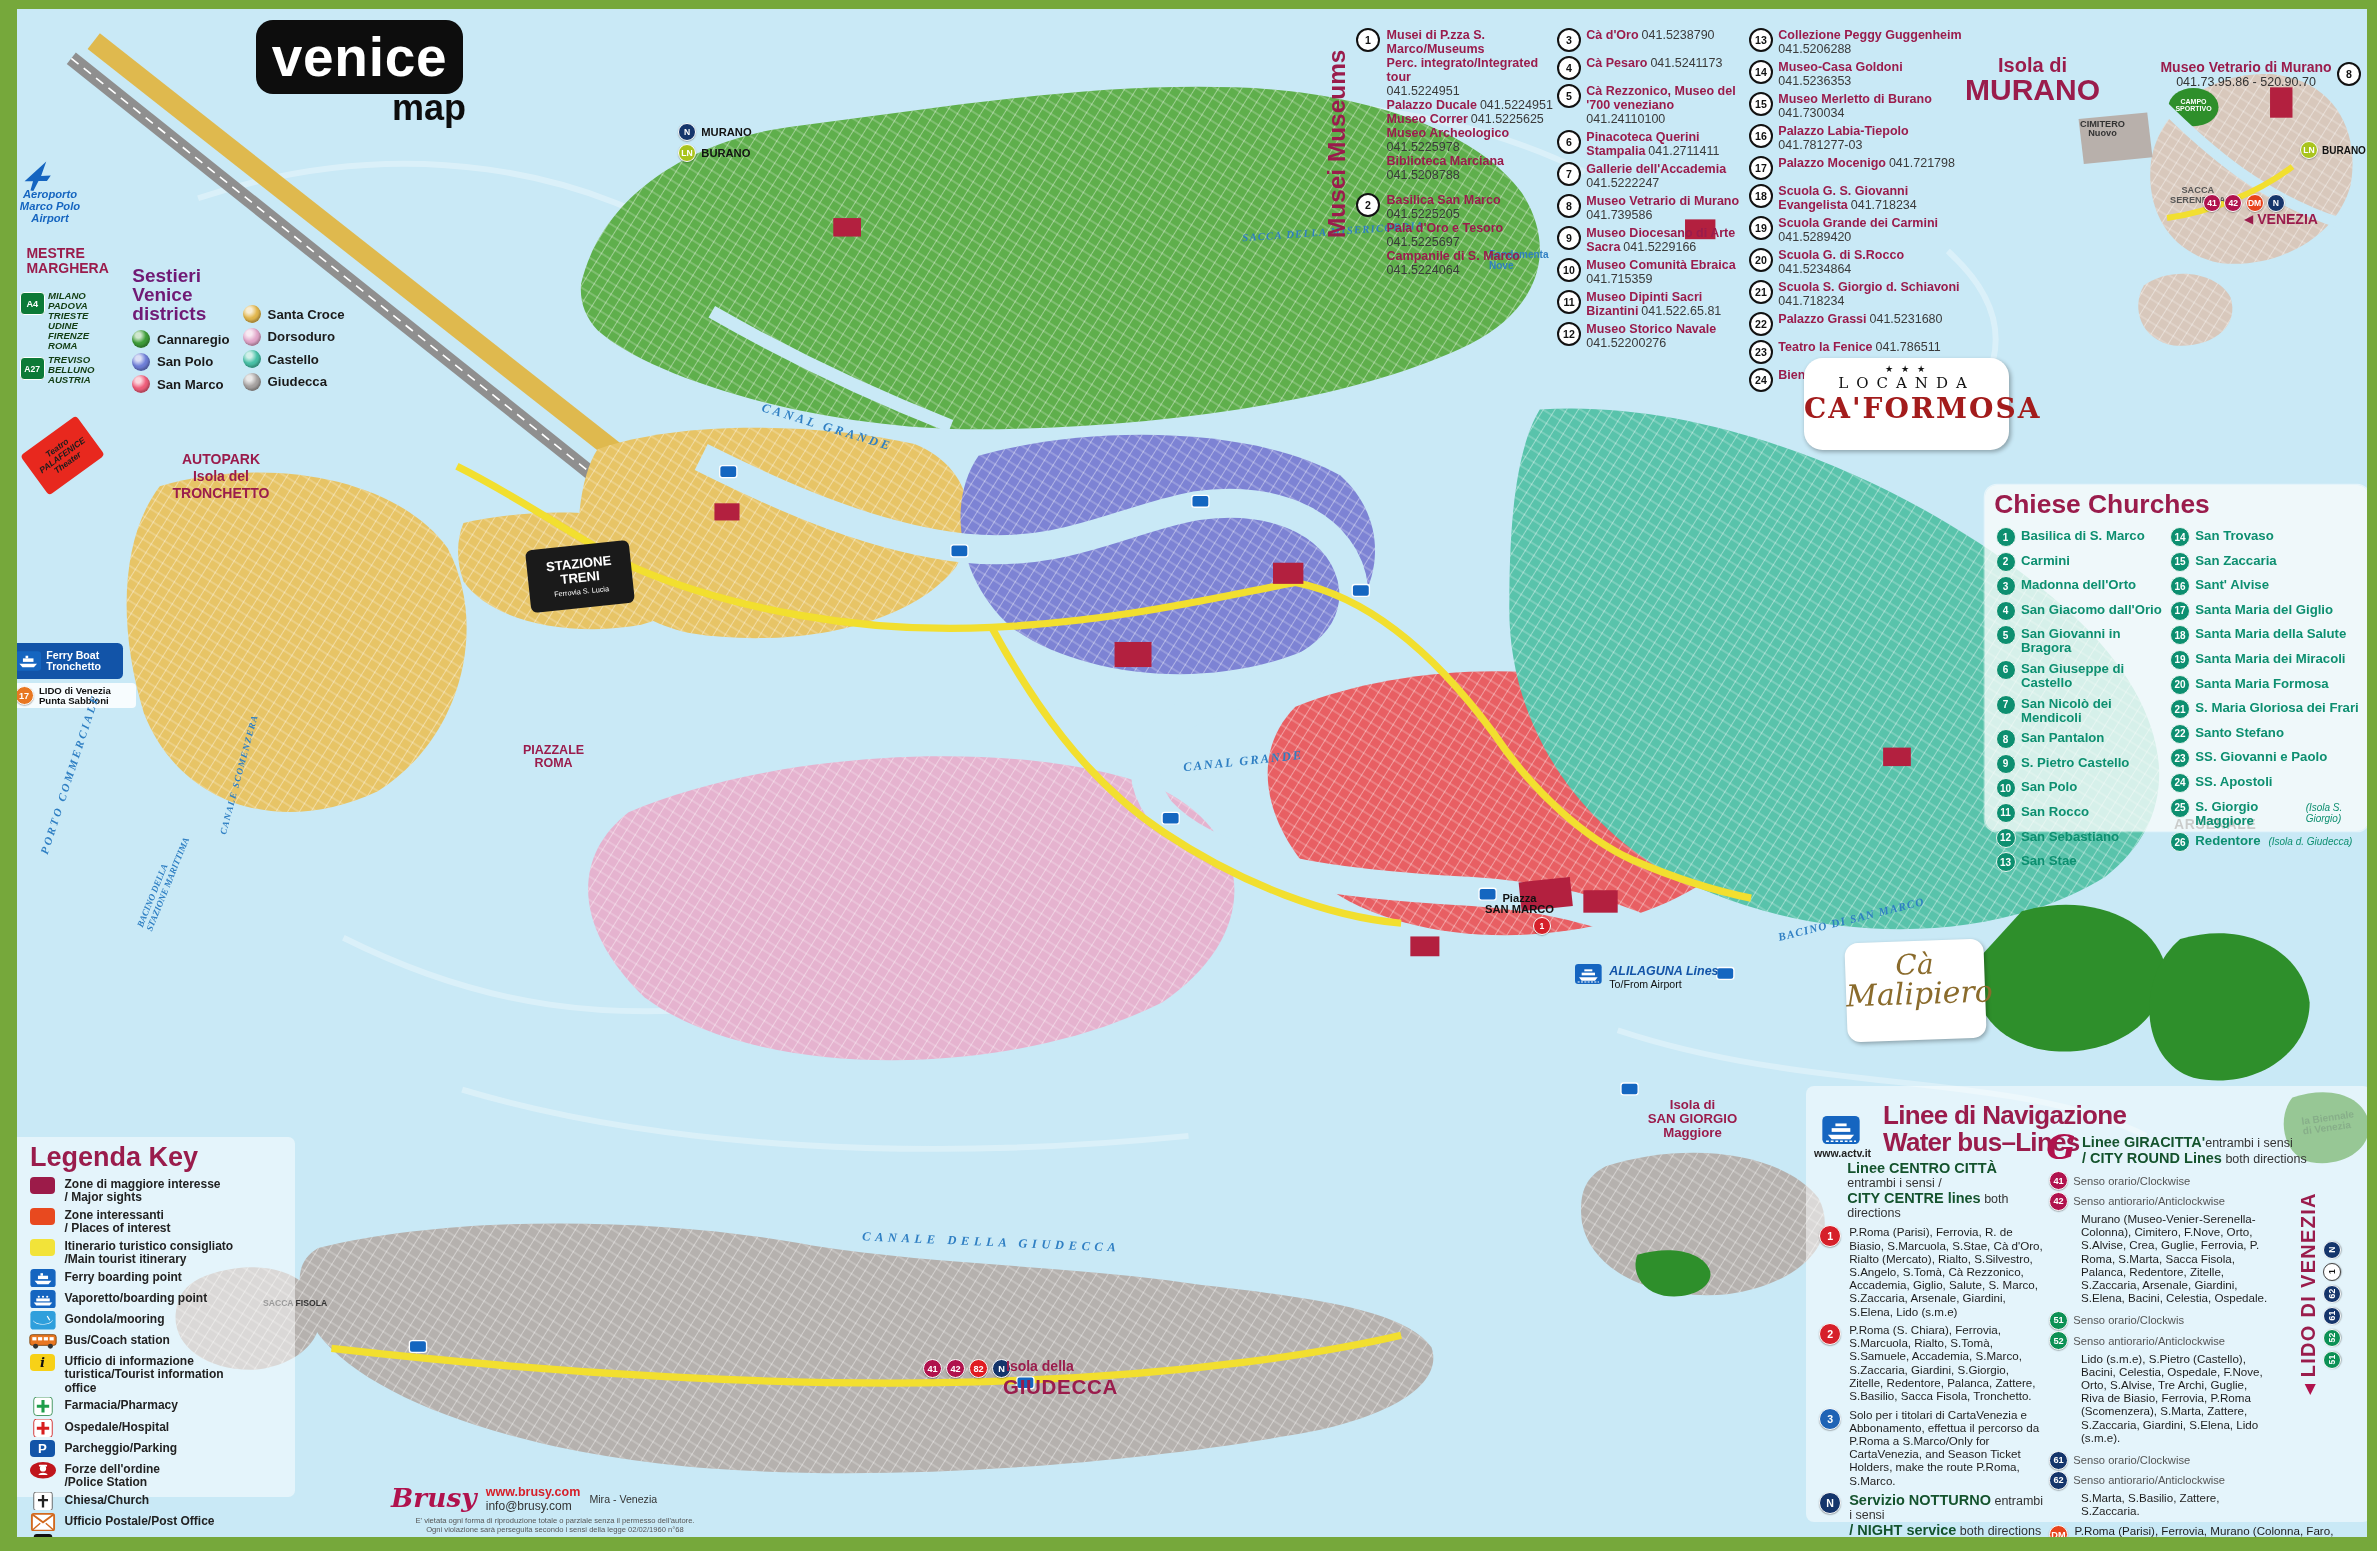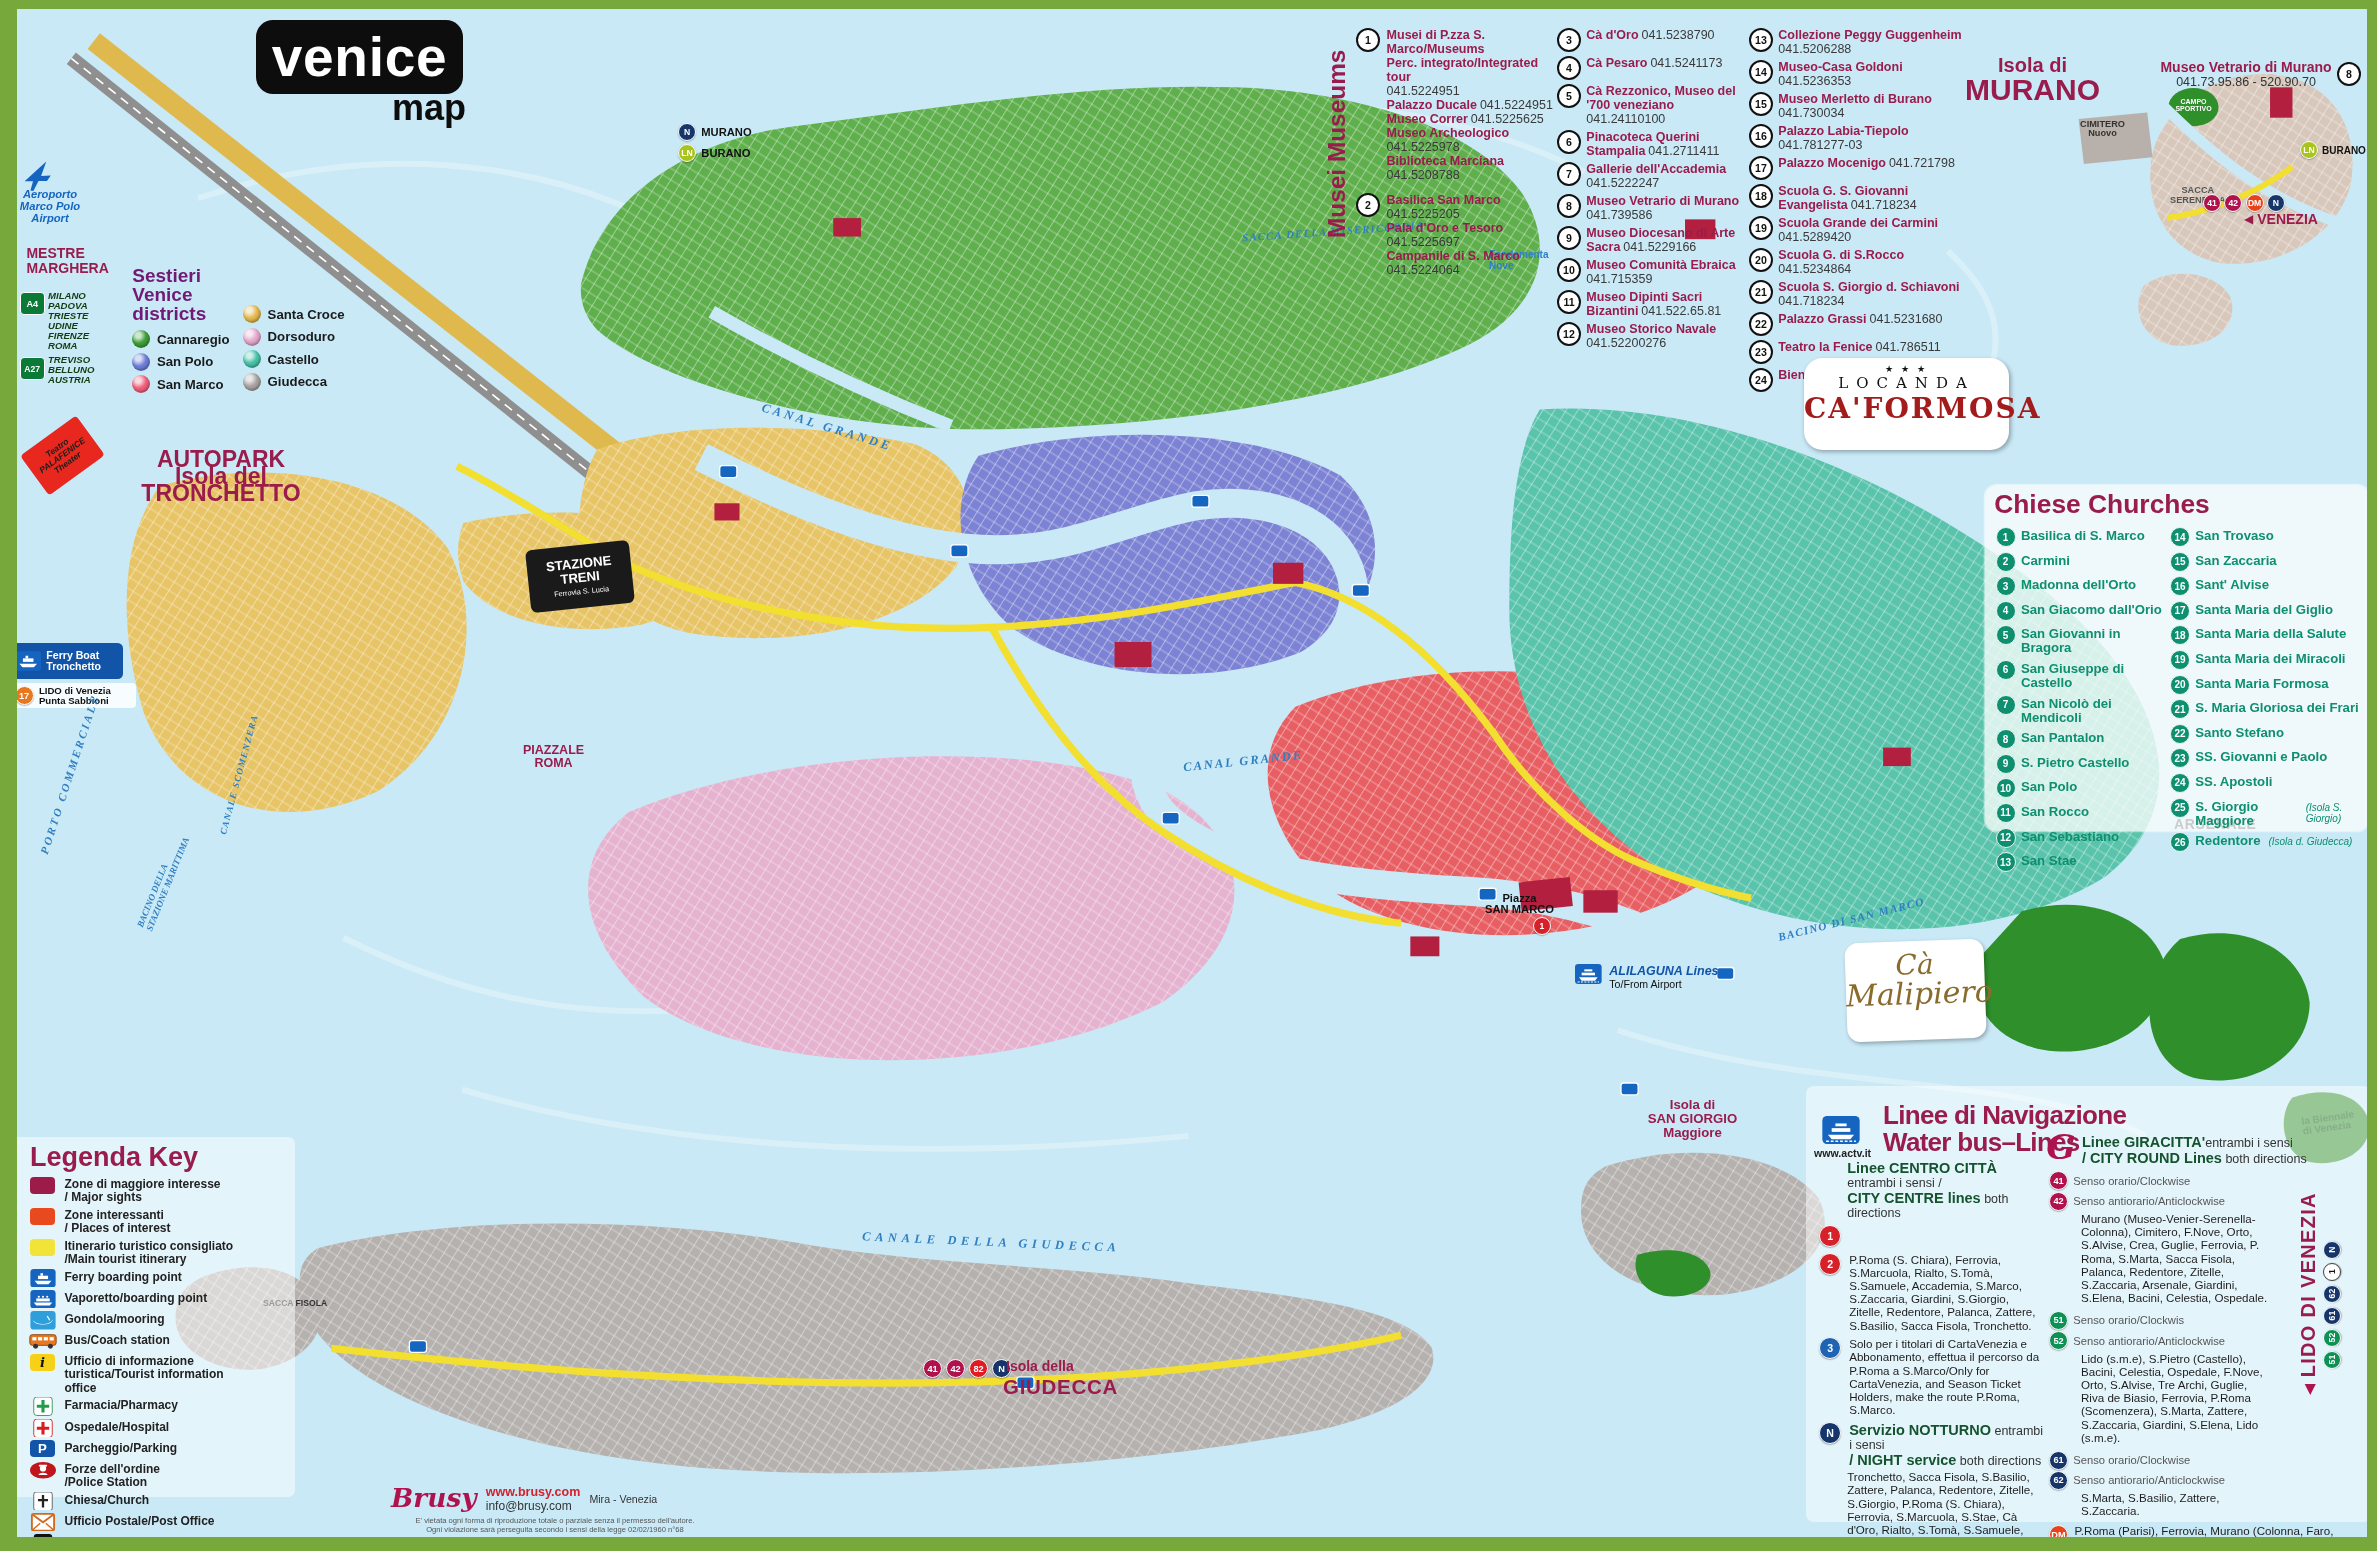--- a/index.html
+++ b/index.html
@@ -230,21 +230,21 @@
 ROMA</div>
   <div class="abs z5" style="left:20px;top:357px;width:22.5px;height:21px;background:#0c7a37;border:1.3px solid #fff;border-radius:4px;color:#fff;font-weight:bold;font-size:8.6px;display:flex;align-items:center;justify-content:center">A27</div>
   <div class="abs pre z5" style="left:48px;top:355px;font-size:9.6px;line-height:10px;font-weight:bold;font-style:italic;color:#123d12">TREVISO
 BELLUNO
 AUSTRIA</div>
 
   <div class="abs pre z5" style="left:28px;top:431px;width:69px;height:49px;background:#e8281e;border-radius:4px;transform:rotate(-36deg);display:flex;align-items:center;justify-content:center;text-align:center;font-size:8.6px;line-height:9px;font-weight:bold;font-style:italic;color:#1d1d1d">Teatro
 PALAFENICE
 Theater</div>
 
-  <div class="abs pre z5" style="left:132px;top:451px;width:178px;text-align:center;font-size:23px;line-height:17px;font-weight:bold;color:#9a1c4c">AUTOPARK
+  <div class="abs pre z5" style="left:132px;top:451px;width:178px;text-align:center;font-size:14px;line-height:17px;font-weight:bold;color:#9a1c4c">AUTOPARK
 Isola del
 TRONCHETTO</div>
 
   <div class="abs z5" style="left:10.6px;top:643px;width:112px;height:36px;background:#1254a8;border-radius:5.3px;display:flex;align-items:center;gap:5.3px;padding:0 4px;box-sizing:border-box">
     <span style="width:26.4px;height:20px;display:flex">
         <svg viewBox="0 0 30 22">
           <rect width="30" height="22" rx="4" fill="#1565c0"></rect>
           <path d="M5 14h20l-3.5 4h-13z" fill="#fff"></path>
           <rect x="9" y="8" width="12" height="4" fill="#fff"></rect>
           <rect x="12" y="5" width="3" height="3" fill="#fff"></rect>
@@ -908,20 +908,21 @@
     <div class="wb-left">
       <div style="margin-left:28px;margin-bottom:1.3px">
         <div class="wbc">Linee CENTRO CITTÀ</div>
         <div class="wbk">entrambi i sensi /</div>
         <div><span class="wbc">CITY CENTRE lines</span><span class="wbk"> both directions</span></div>
       </div>
       <div>
 
           <div class="wb-line">
             <span class="badge b30" style="background: rgb(214, 32, 42);">1</span>
+            <p class="wb-text">P.Roma (Parisi), Ferrovia, R. de Biasio, S.Marcuola, S.Stae, Cà d'Oro, Rialto (Mercato), Rialto, S.Silvestro, S.Angelo, S.Tomà, Cà Rezzonico, Accademia, Giglio, Salute, S. Marco, S.Zaccaria, Arsenale, Giardini, S.Elena, Lido (s.m.e)</p>
           </div>
 
           <div class="wb-line">
             <span class="badge b30" style="background: rgb(214, 32, 42);">2</span>
             <p class="wb-text">P.Roma (S. Chiara), Ferrovia, S.Marcuola, Rialto, S.Tomà, S.Samuele, Accademia, S.Marco, S.Zaccaria, Giardini, S.Giorgio, Zitelle, Redentore, Palanca, Zattere, S.Basilio, Sacca Fisola, Tronchetto.</p>
           </div>
 
           <div class="wb-line">
             <span class="badge b30" style="background: rgb(31, 99, 181);">3</span>
             <p class="wb-text">Solo per i titolari di CartaVenezia e Abbonamento, effettua il percorso da P.Roma a S.Marco/Only for CartaVenezia, and Season Ticket Holders, make the route P.Roma, S.Marco.</p>

